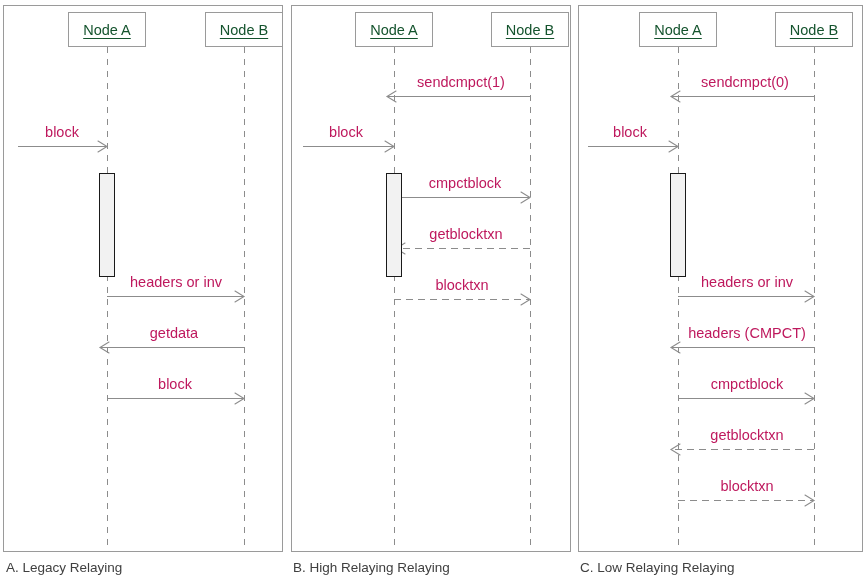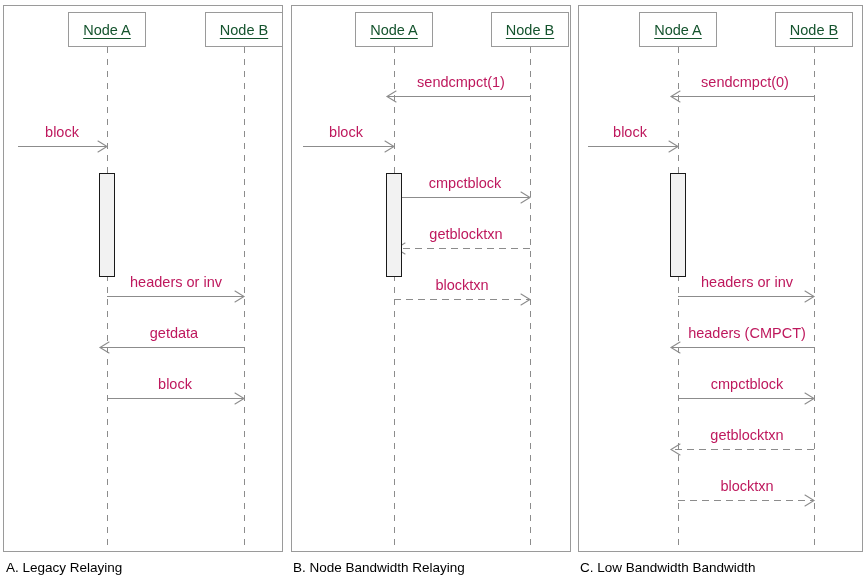--- a/index.html
+++ b/index.html
@@ -21,21 +21,21 @@
   }
   .panel-svg {
     position: absolute;
     left: 0;
     top: 0;
   }
   .caption {
     position: absolute;
     font-family: "Liberation Sans", sans-serif;
     font-size: 13.5px;
-    color: #000000;
+    color: #404040;
     white-space: nowrap;
   }
   .node-box {
     position: absolute;
     box-sizing: border-box;
     border: 1px solid #9a9a9a;
     background: #ffffff;
     display: flex;
     align-items: center;
     justify-content: center;
@@ -149,16 +149,16 @@
       <div class="msg-label" style="left: 747px; top: 443px;">getblocktxn</div>
       <div class="msg-label" style="left: 747px; top: 494px;">blocktxn</div>
       <div class="node-box" style="left: 639px; top: 12px; width: 78px; height: 35px;">
         <span class="node-label">Node A</span>
       </div>
       <div class="node-box" style="left: 775px; top: 12px; width: 78px; height: 35px;">
         <span class="node-label">Node B</span>
       </div>
       <div class="activation" style="left: 670px; top: 173px; width: 16px; height: 104px;"></div>
       <div class="caption" style="left: 6px; top: 560px;">A. Legacy Relaying</div>
-      <div class="caption" style="left: 293px; top: 560px;">B. Node Bandwidth Relaying</div>
-      <div class="caption" style="left: 580px; top: 560px;">C. Low Bandwidth Bandwidth</div>
+      <div class="caption" style="left: 293px; top: 560px;">B. High Relaying Relaying</div>
+      <div class="caption" style="left: 580px; top: 560px;">C. Low Relaying Relaying</div>
     </div>
 </div>
 
 </body></html>

